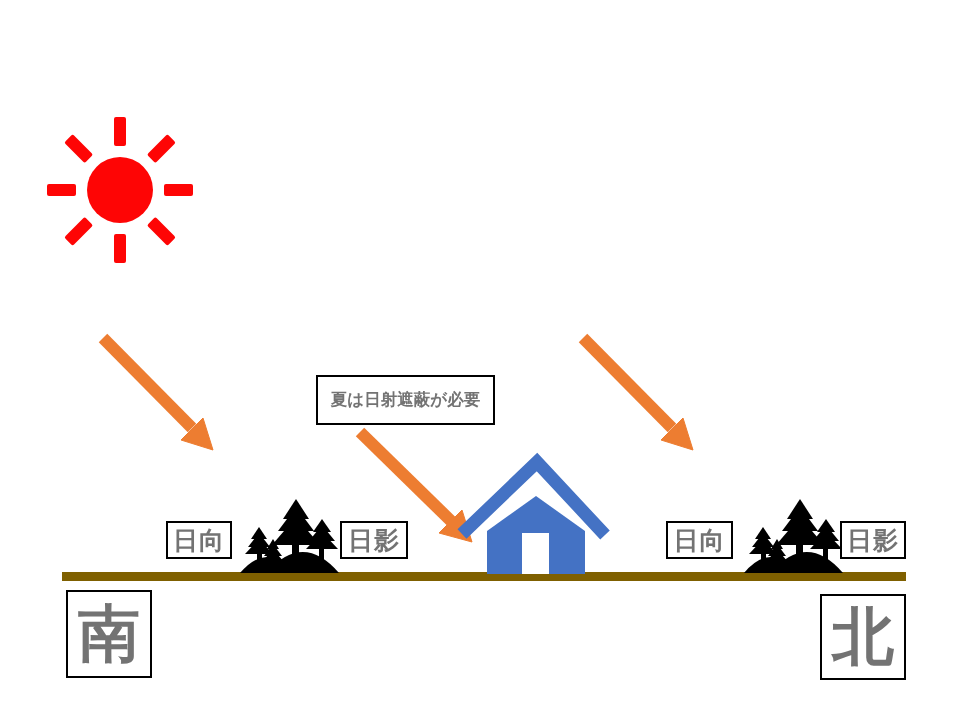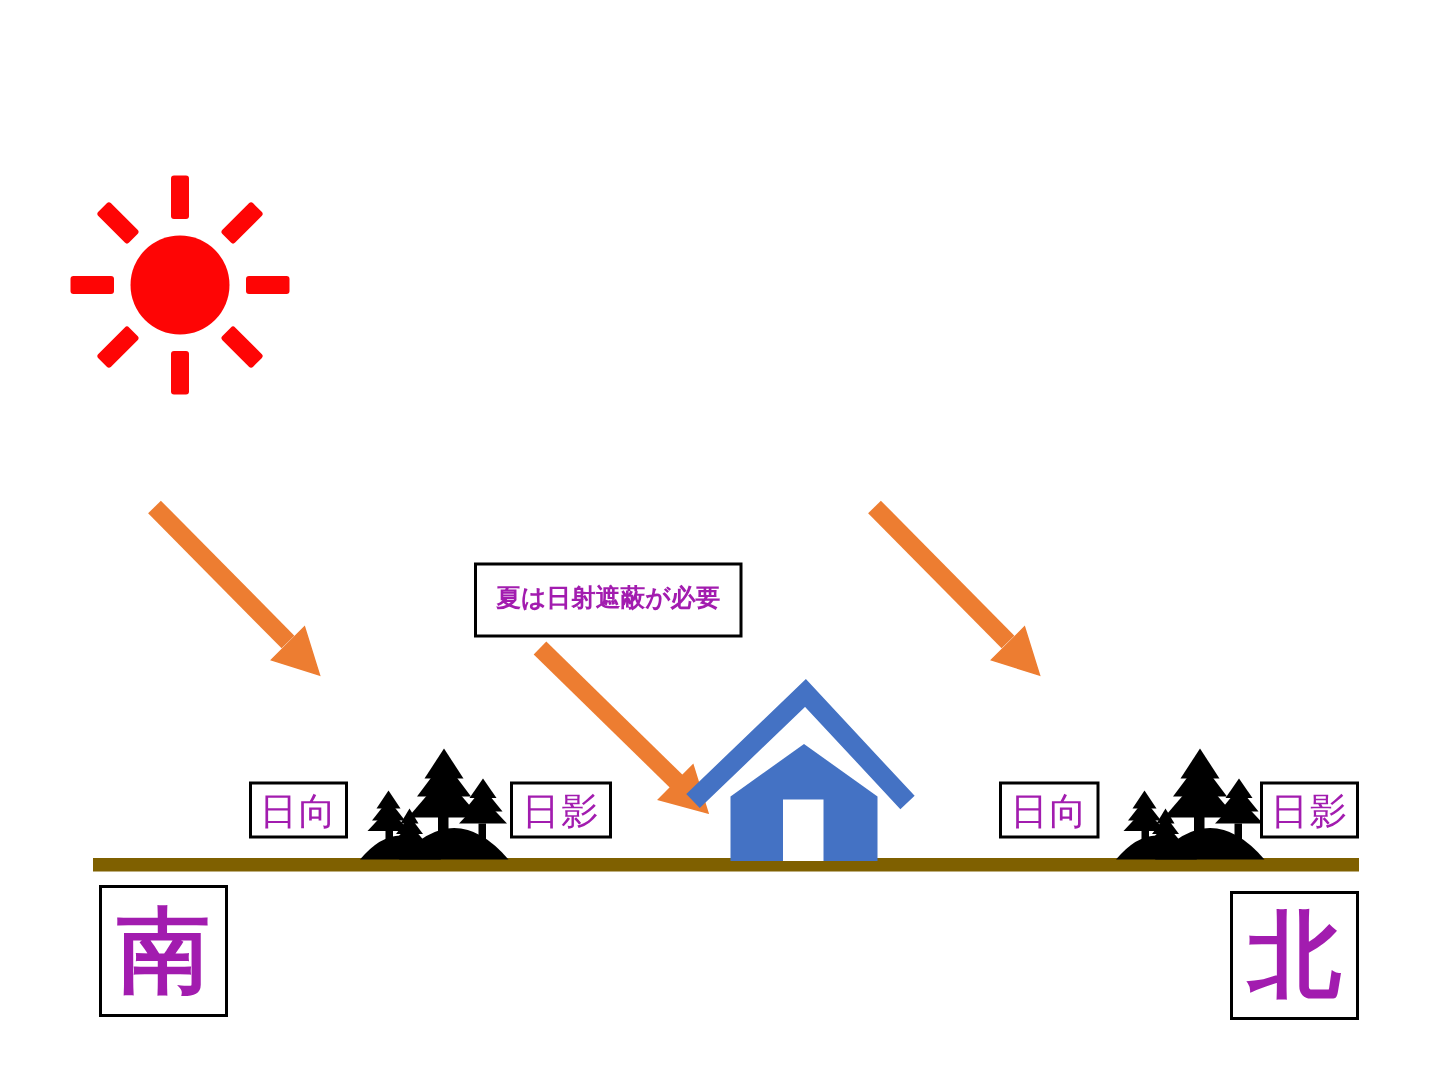--- a/index.html
+++ b/index.html
@@ -21,26 +21,26 @@
     top: 0;
   }
   .box {
     position: absolute;
     background: #ffffff;
     border: 2px solid #000000;
     box-sizing: border-box;
     display: flex;
     align-items: center;
     justify-content: center;
-    color: #a21caf;
+    color: #737373;
     text-align: center;
   }
   .zone-label {
     font-size: 25px;
-    font-weight: normal;
+    font-weight: bold;
     letter-spacing: 1px;
   }
   .annotation-box {
     flex-direction: column;
     font-size: 16.5px;
     font-weight: bold;
     line-height: 1.32;
     padding: 2px 4px;
   }
   .compass-box {

